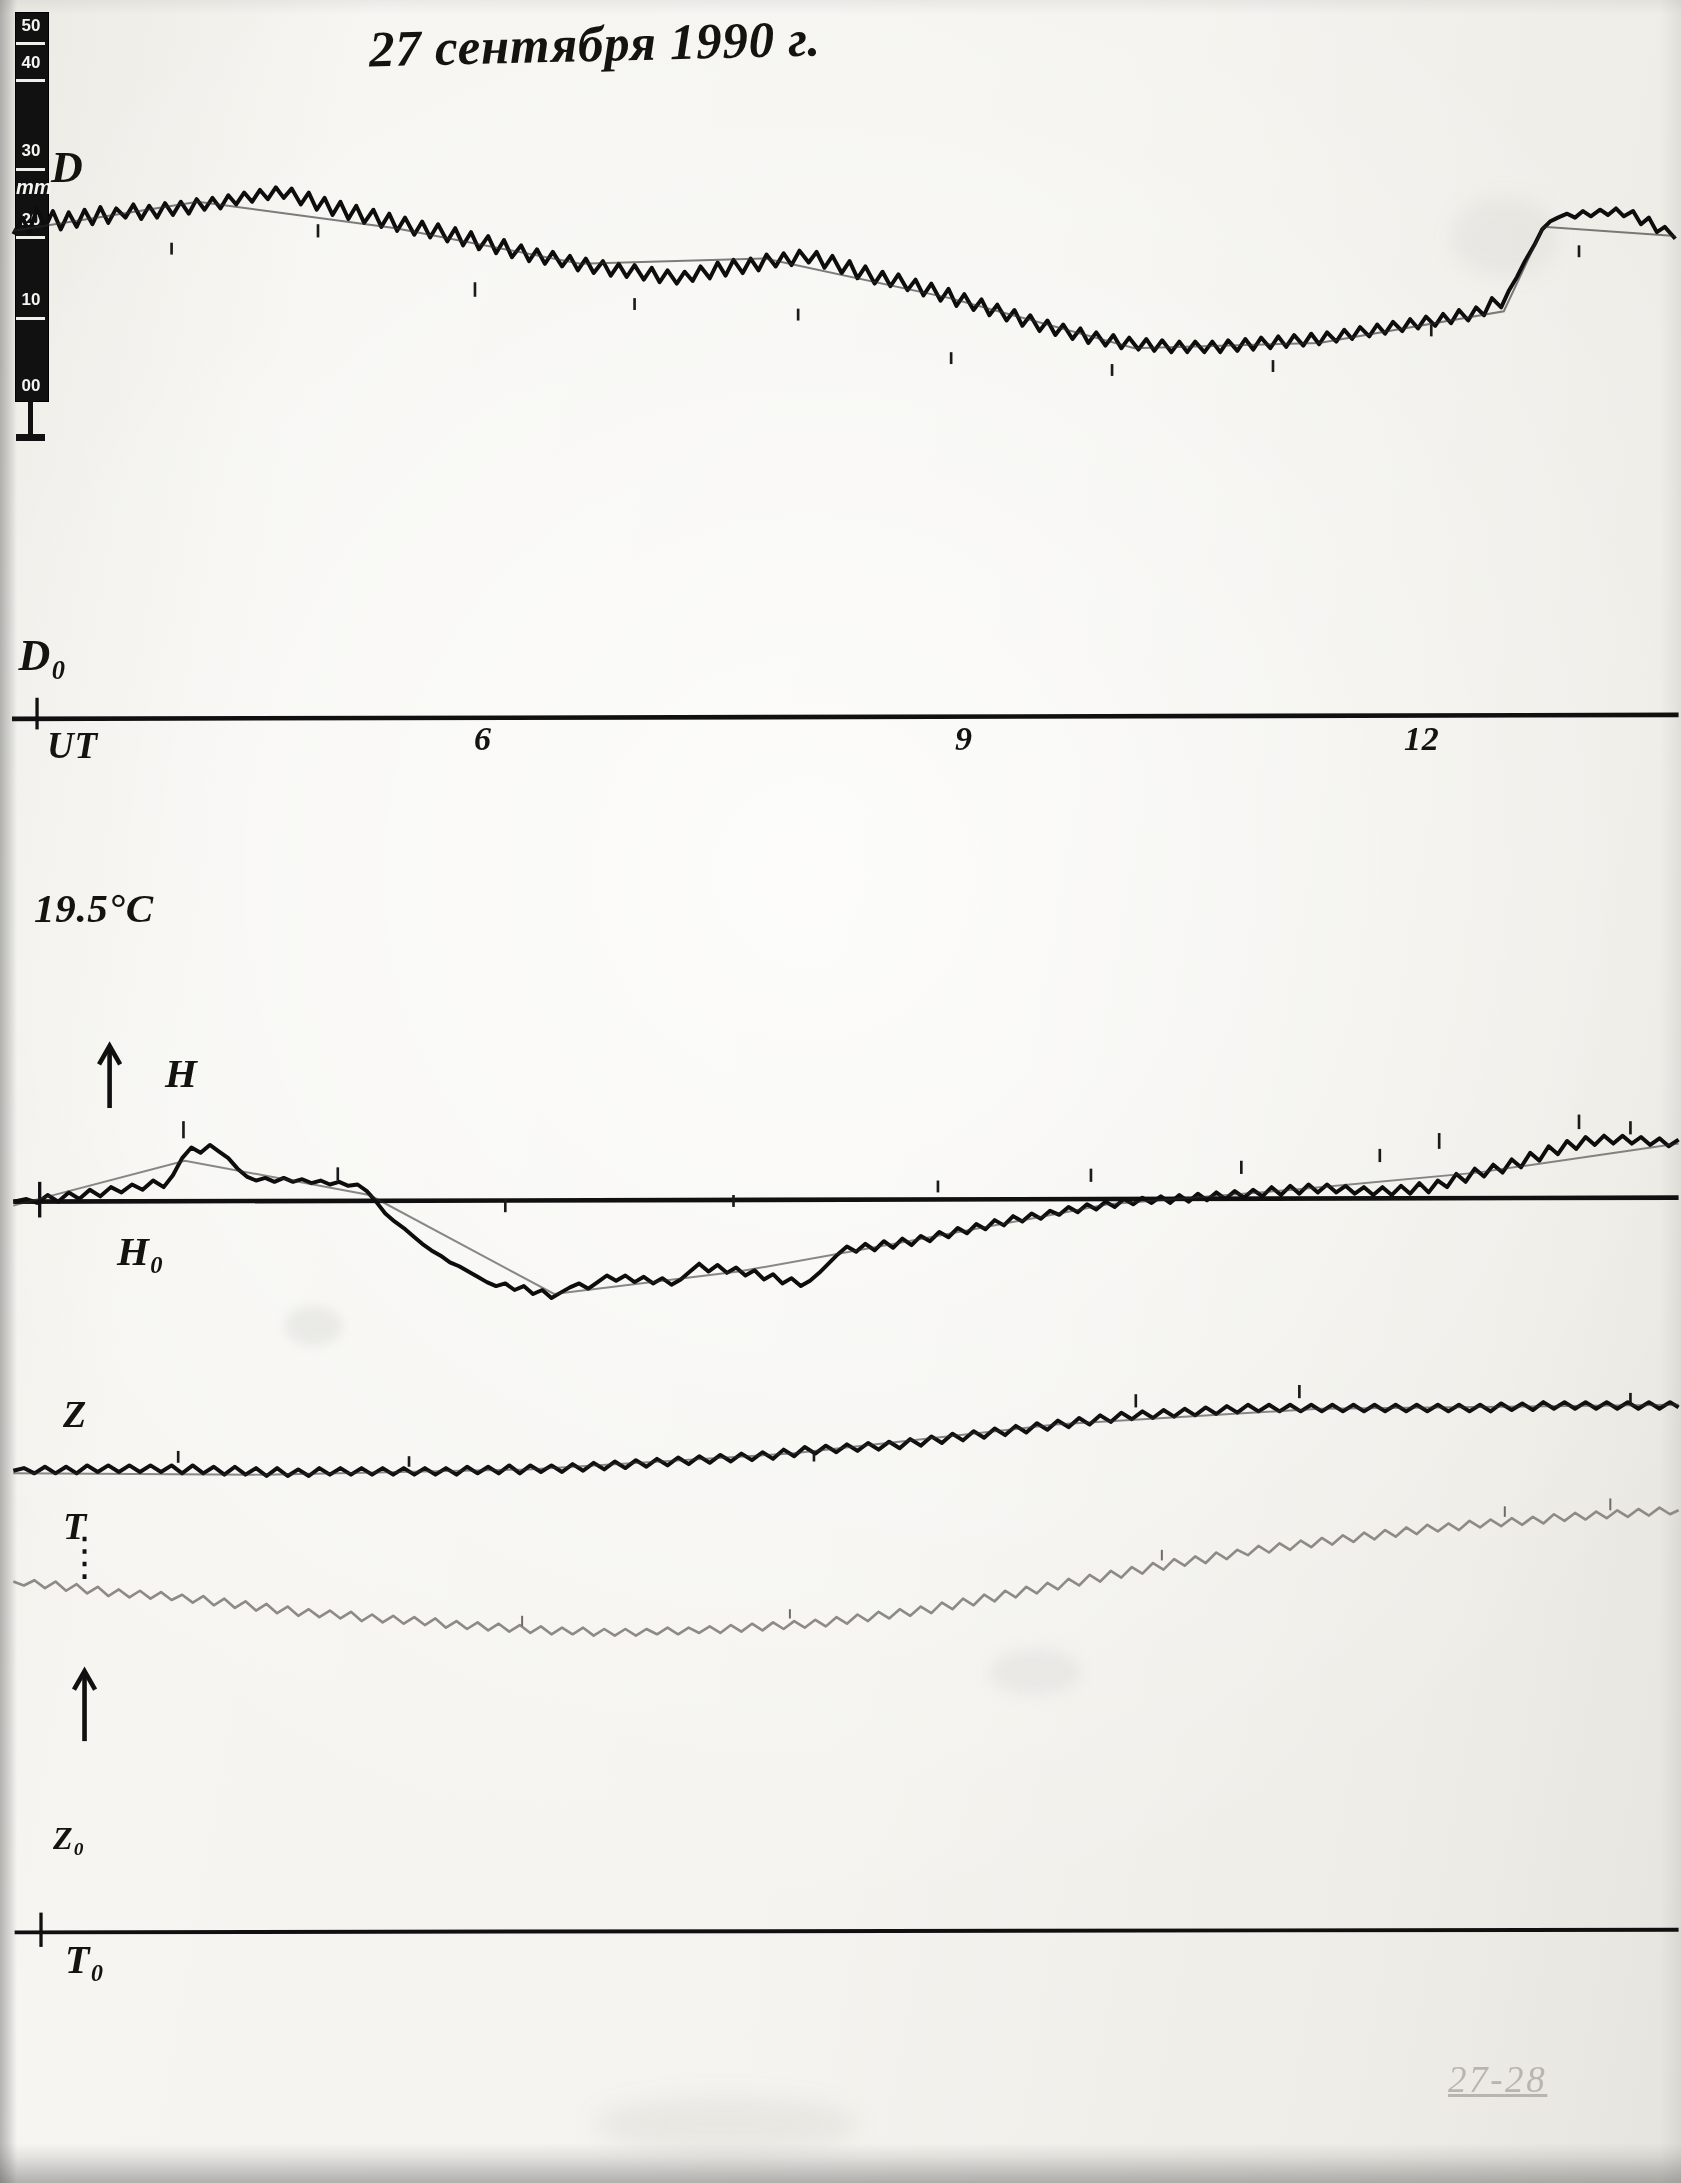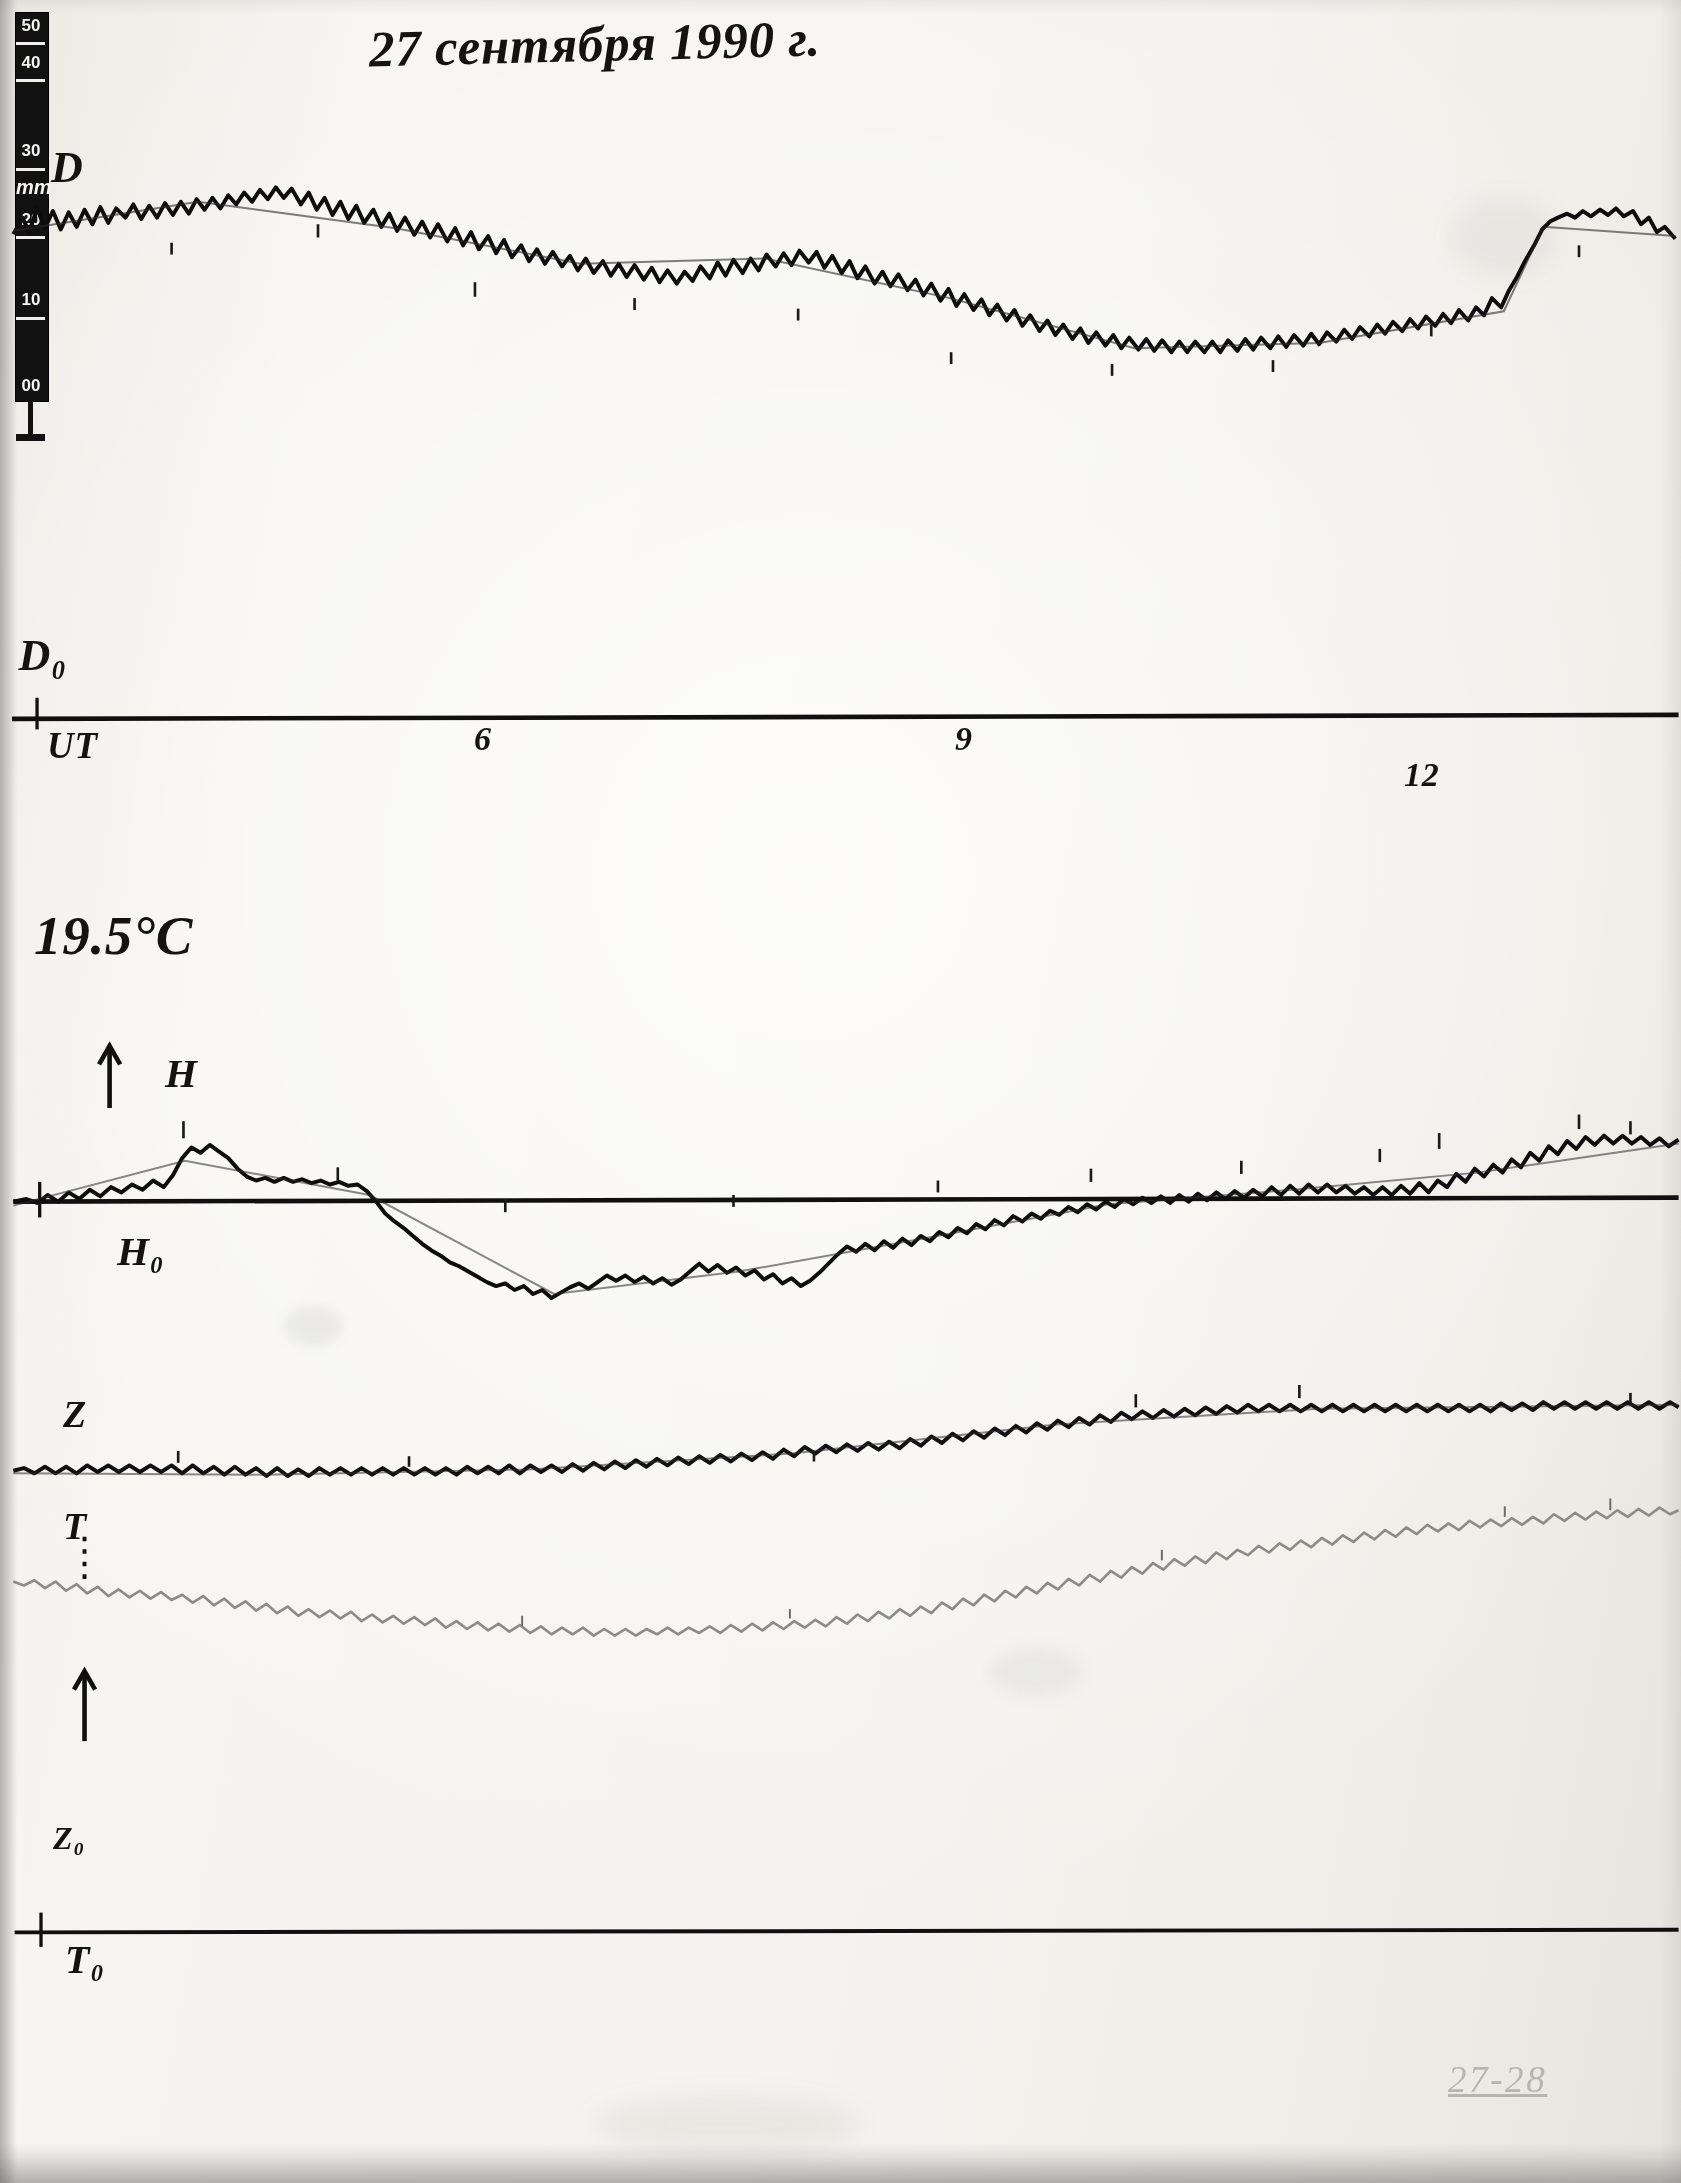--- a/index.html
+++ b/index.html
@@ -170,23 +170,23 @@
   <div id="title" class="hand">
     <span>27 сентября 1990 г.</span>
   </div>
 
   <div class="hand" style="left:51px;  top:142px;  font-size:44px;">D</div>
   <div class="hand" style="left:18.5px;  top:630px;  font-size:44px;">D₀</div>
   <div class="hand" style="left:47px;  top:724px; font-size:37px;">UT</div>
 
   <div class="hand axis-num" style="left:474px;  top:720px;">6</div>
   <div class="hand axis-num" style="left:955px; top:720px;">9</div>
-  <div class="hand axis-num" style="left:1404px; top:720px;margin-top:36px;">12</div>
-
-  <div class="hand" style="left:34px;  top:884px; font-size:55px;margin-top:20px;">19.5°C</div>
+  <div class="hand axis-num" style="left:1404px; top:720px;">12</div>
+
+  <div class="hand" style="left:34px;  top:884px; font-size:41px;">19.5°C</div>
 
   <div class="hand" style="left:165px; top:1049px; font-size:41px;">H</div>
   <div class="hand" style="left:117px; top:1227px; font-size:41px;">H₀</div>
 
   <div class="hand" style="left:63px;  top:1392px; font-size:38px;">Z</div>
   <div class="hand" style="left:63px;  top:1504px; font-size:38px;">T</div>
 
   <div class="hand" style="left:53px;  top:1820px; font-size:32px;">Z₀</div>
   <div class="hand" style="left:53px;  top:1936px; font-size:40px;margin-left:12px;">T₀</div>
 

